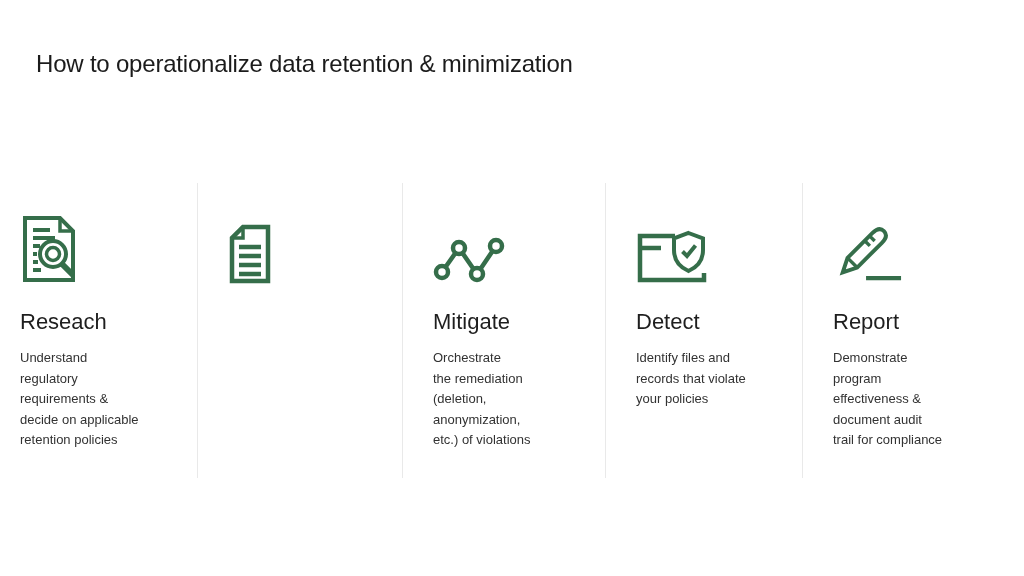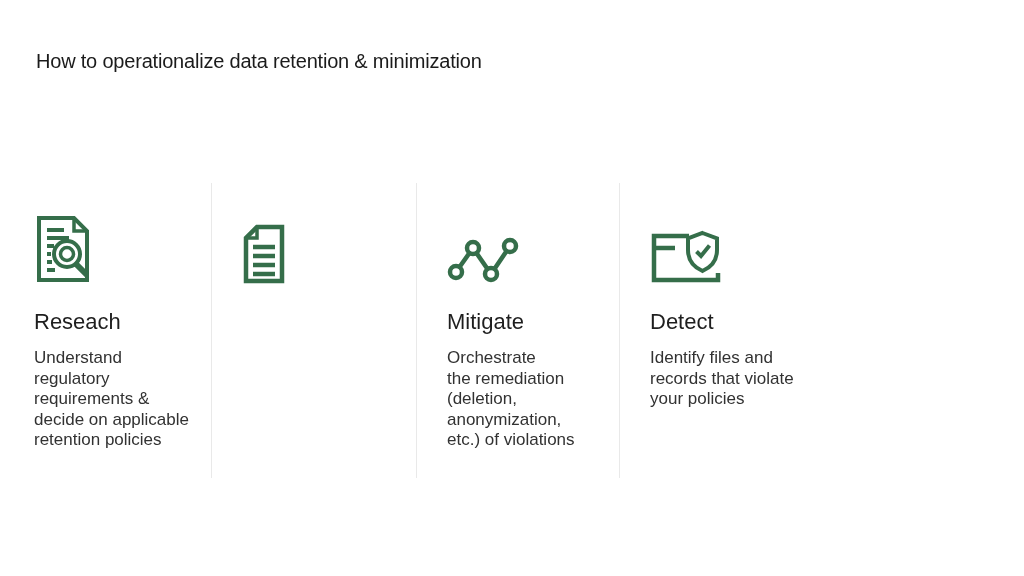--- a/index.html
+++ b/index.html
@@ -8,43 +8,43 @@
     background:#ffffff;
     font-family:"Liberation Sans", sans-serif;
     position:relative;
     overflow:hidden;
     color:#1b1b1b;
   }
   .slide { position:absolute; inset:0; }
 
   .page-title {
     position:absolute; left:36px; top:50px; margin:0;
-    font-size:20px; font-weight:400; letter-spacing:-0.2px;
+    font-size:24px; font-weight:400; letter-spacing:-0.2px;
     color:#1b1b1b;
   }
 
   .steps {
-    position:absolute; left:34px; top:183px;
+    position:absolute; left:20px; top:183px;
     width:952px; height:295px;
     display:grid;
     grid-template-columns:177px 205px 203px 197px 170px;
   }
   .step { box-sizing:border-box; padding-top:28px; }
   .step + .step { border-left:1px solid var(--divider, #e9e9e9); padding-left:30px; }
 
   .icon-wrap { height:74px; display:flex; align-items:flex-end; color:var(--accent, #356e4a); }
   .icon-wrap svg { display:block; stroke:currentColor; fill:none; }
 
   .step h2 {
     margin:24px 0 0; font-size:22px; font-weight:400;
     color:#1e1e1e; letter-spacing:0;
   }
   .step p {
     margin:13px 0 0; max-width:162px;
-    font-size:17px; line-height:20.5px;
+    font-size:13px; line-height:20.5px;
     color:#323232;
     white-space:pre-line;
   }
 </style>
 </head>
 <body style="background: rgb(255, 255, 255);">
 
 <div class="slide">
 
   <h1 class="page-title">How to operationalize data retention &amp; minimization</h1>
@@ -114,15 +114,34 @@
           <path d="M52.5 4 L67 9.5 V21 C67 31.8 60.8 38.4 52.5 42 C44.2 38.4 38 31.8 38 21 V9.5 Z" stroke-width="4"></path>
           <path d="M46.5 22.5 L51 27 L59.5 16.5" stroke-width="4"></path>
         </svg>
       </div>
       <h2>Detect</h2>
       <p>Identify files and
 records that violate
 your policies</p>
     </div>
 
+    <div class="step">
+      <div class="icon-wrap">
+        <svg width="70" height="72" viewBox="0 0 72 72">
+          <g transform="translate(10,60) rotate(45) translate(-7,-62)">
+            <path d="M0 48 L0 12 Q0 2 7 2 Q14 2 14 12 L14 48 L7 62 Z" stroke-width="4"></path>
+            <path d="M0 16 H7.5" stroke-width="3.5"></path>
+            <path d="M0 23 H7.5" stroke-width="3.5"></path>
+            <path d="M0 48 H14" stroke-width="3.5"></path>
+          </g>
+          <path d="M34 66 H70" stroke-width="4.5"></path>
+        </svg>
+      </div>
+      <h2>Report</h2>
+      <p>Demonstrate
+program
+effectiveness &amp;
+document audit
+trail for compliance</p>
+    </div>
 
   </div>
 </div>
 
 </body></html>

